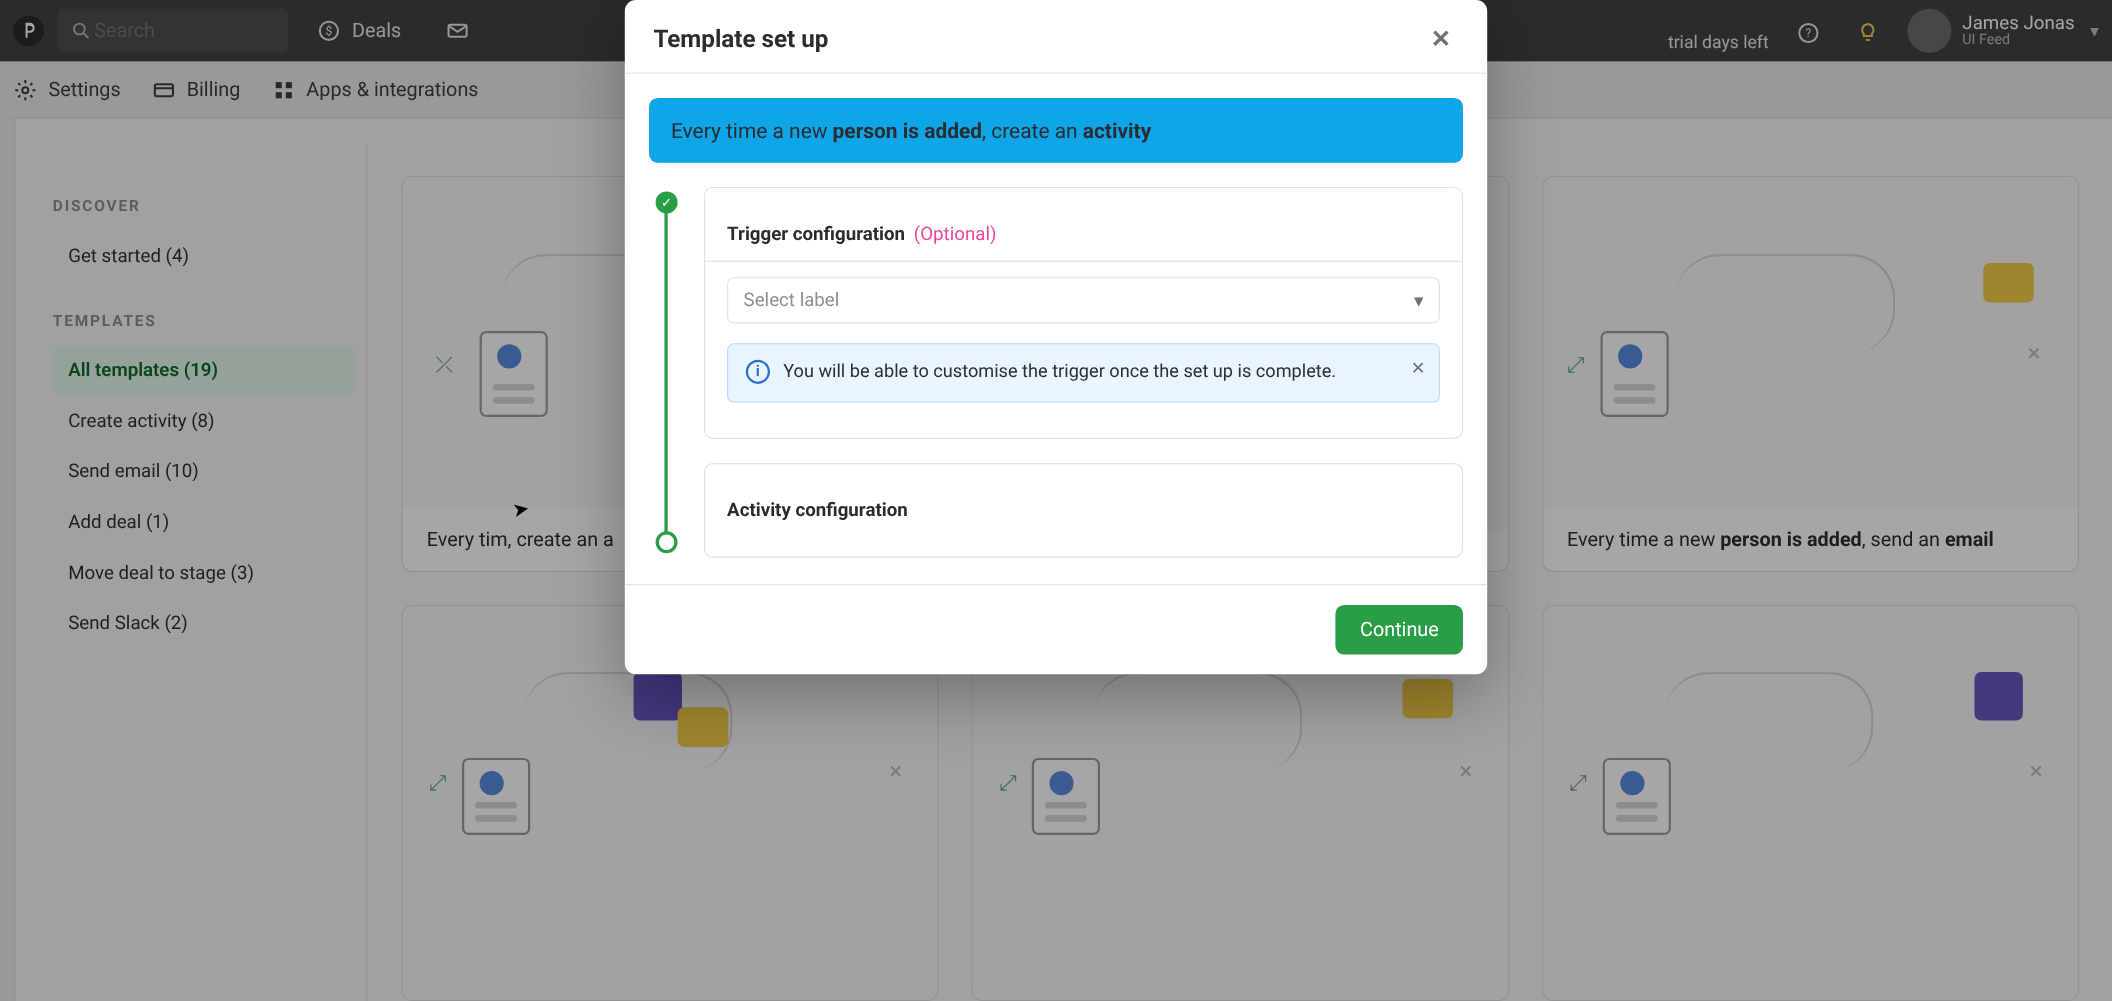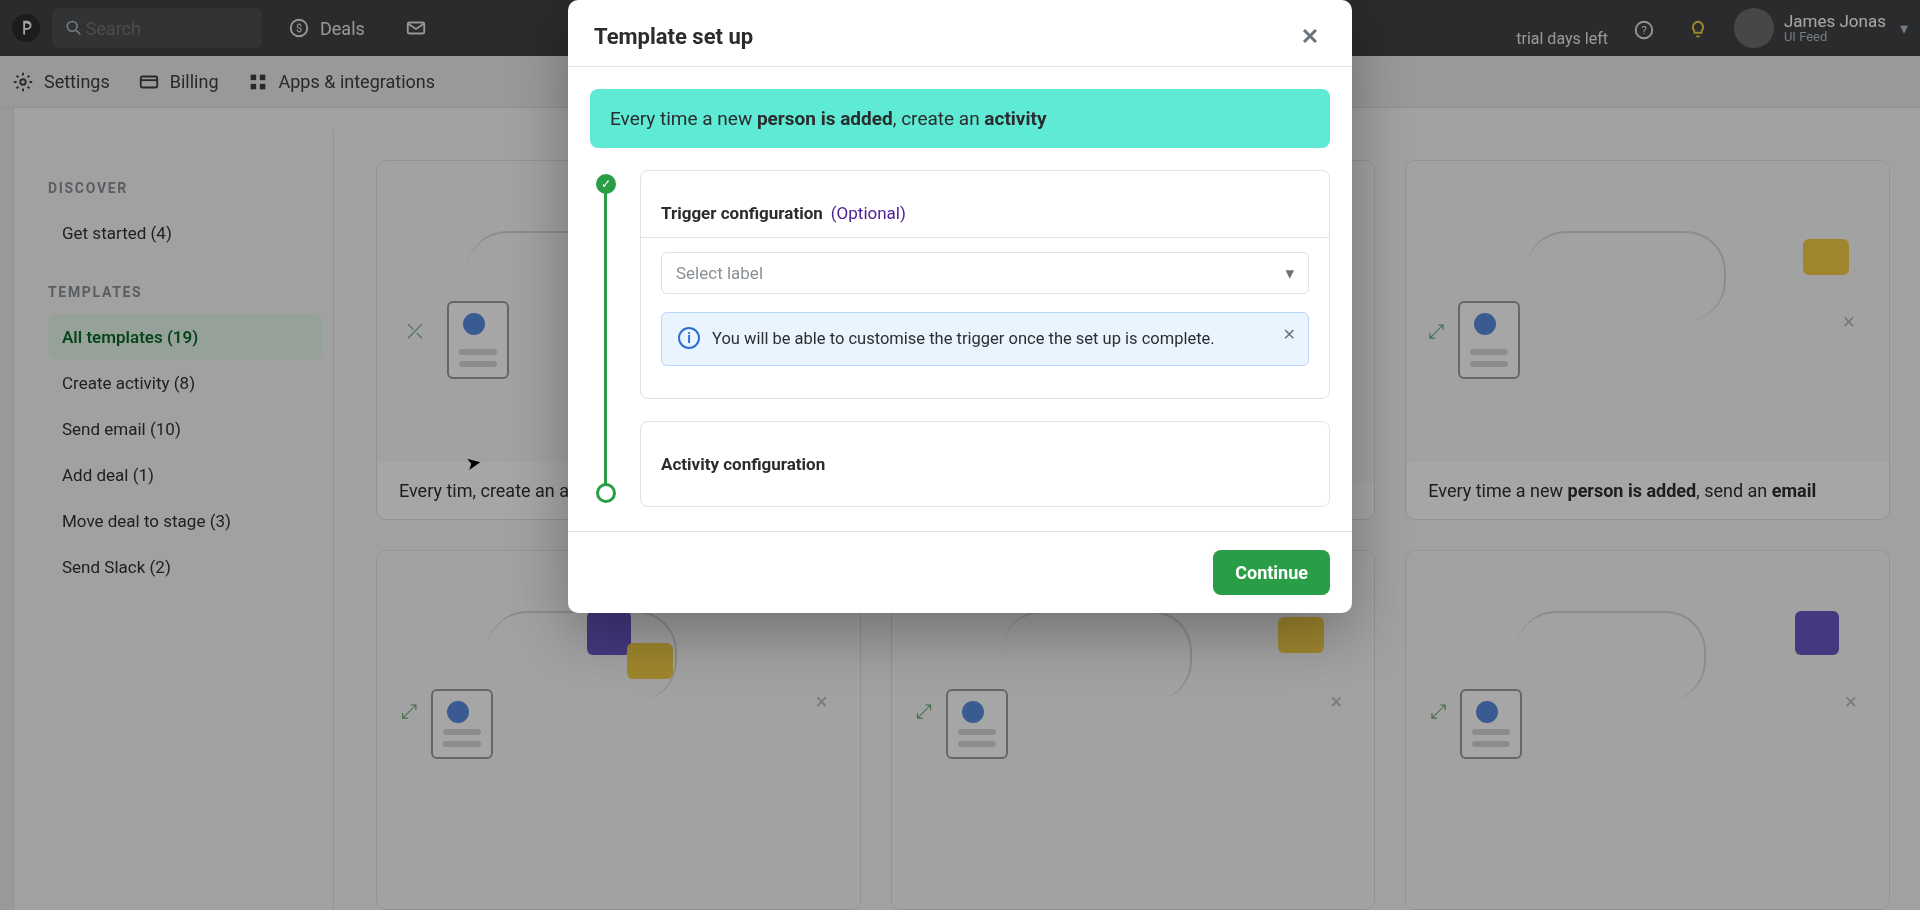--- a/index.html
+++ b/index.html
@@ -37,63 +37,63 @@
   .ufeed{font-size:13px;color:#b9bdc0}
   .chev{color:#b9bdc0;margin-left:4px}
   
   .secbar{height:52px;background:var(--topbar2);display:flex;align-items:center;padding:0 12px;gap:28px;border-bottom:1px solid var(--border)}
   .secitem{display:flex;align-items:center;gap:10px;color:#3b3e41;font-size:18px}
   
   .content{position:absolute;top:108px;left:0;right:0;bottom:0;display:flex}
   .leftrail{width:14px;background:#ececec;border-right:1px solid var(--border)}
   .panel{flex:1;display:flex;flex-direction:column}
   .tabs{height:22px}
-  .body{flex:1;display:flex;gap:12px}
+  .body{flex:1;display:flex;gap:1px}
   .sidebar{width:320px;border-right:1px solid var(--border);padding:22px 10px 0 34px}
   .sbhead{font-size:14px;letter-spacing:.12em;color:#8a9095;font-weight:700;margin:28px 0 14px}
   .sbitem{display:flex;align-items:center;height:46px;border-radius:8px;padding:0 14px;font-size:17px;color:#2f3336;cursor:pointer}
   .sbitem.sel{background:var(--green-sel);color:#0c6a2a;font-weight:600}
   .cards{flex:1;padding:30px 30px 0 30px;position:relative;overflow:hidden}
   .cardgrid{display:grid;grid-template-columns:repeat(3,minmax(0,1fr));gap:30px}
   .card{background:#fff;border:1px solid var(--border);border-radius:10px;height:360px;display:flex;flex-direction:column;overflow:hidden;position:relative}
   .card .illus{flex:1;background:#f8f9f8;position:relative}
   .card .desc{padding:18px 22px;font-size:18px;color:#2c2f31}
   .bold{font-weight:700}
   .savepill{position:absolute;top:22px;right:22px;background:var(--chip);color:#4e5558;font-weight:700;letter-spacing:.06em;border-radius:18px;padding:6px 16px;font-size:15px}
   
   .overlay{position:absolute;inset:0;background:var(--shadow);display:flex;align-items:flex-start;justify-content:center;padding-top:0;z-index:50}
   .modal{width:784px;background:#fff;border-radius:10px;margin-top:0;display:flex;flex-direction:column;box-shadow:0 20px 60px rgba(0,0,0,.3)}
   .mhead{display:flex;align-items:center;justify-content:space-between;padding:20px 26px 14px;font-size:22px;font-weight:700}
   .mclose{width:32px;height:32px;display:flex;align-items:center;justify-content:center;color:#6c7378;cursor:pointer;font-size:22px}
   .mdiv{height:1px;background:var(--border);margin:0}
   .mbody{padding:22px 22px 24px}
-  .sentence{background:#5eead4;border-radius:8px;padding:18px 20px;font-size:19px}
+  .sentence{background:#0ea5e9;border-radius:8px;padding:18px 20px;font-size:19px}
   .wizard{display:flex;gap:20px;margin-top:22px}
   .rail{width:30px;position:relative}
   .railline{position:absolute;left:14px;top:14px;bottom:14px;width:3px;background:var(--green)}
   .dot{position:absolute;left:6px;width:20px;height:20px;border-radius:50%;background:#fff;border:3px solid var(--green)}
   .dot.filled{background:var(--green)}
   .dot.top{top:4px}
   .dot.bot{bottom:4px}
   .dot .chk{position:absolute;inset:0;display:flex;align-items:center;justify-content:center;color:#fff;font-size:12px;line-height:1}
   .steps{flex:1;display:flex;flex-direction:column;gap:22px}
   .stepcard{border:1px solid var(--border);border-radius:8px;padding:32px 20px}
   .steptitle{display:flex;gap:8px;align-items:baseline;font-size:17px}
   .steptitle .t{font-weight:700}
-  .steptitle .opt{color:#4c1d95}
+  .steptitle .opt{color:#ec4899}
   .stline{height:1px;background:var(--border);margin:14px -20px}
   .steplabel{font-size:17px;margin:10px 0}
   .select{border:1px solid var(--border);border-radius:6px;height:42px;display:flex;align-items:center;justify-content:space-between;padding:0 14px;color:#8a9095;font-size:17px;cursor:pointer}
   .select .car{color:#6c7378}
   .infobox{margin-top:18px;border:1px solid var(--blue-border);background:var(--blue-info);border-radius:6px;padding:14px 16px;display:flex;gap:12px;align-items:flex-start;position:relative}
   .infoicon{width:22px;height:22px;border-radius:50%;border:2px solid #2c6fd1;color:#2c6fd1;display:flex;align-items:center;justify-content:center;font-weight:700;font-size:14px;flex:0 0 auto}
   .infotext{font-size:16.5px;color:#2c2f31;line-height:1.45;padding-right:24px}
   .infoclose{position:absolute;right:12px;top:12px;color:#6c7378;cursor:pointer}
   .mfoot{display:flex;justify-content:flex-end;padding:18px 22px;border-top:1px solid var(--border)}
-  .btn-continue{background:var(--green);color:#fff;border:none;border-radius:8px;padding:12px 22px;font-size:18px;font-weight:700;cursor:pointer}
+  .btn-continue{background:var(--green);color:#fff;border:none;border-radius:8px;padding:12px 22px;font-size:18px;font-weight:400;cursor:pointer}
   
   .ill{position:absolute;inset:0}
   .path{position:absolute;border:2px solid #d6d9d7;border-radius:40px}
   .gicon{position:absolute;width:20px;height:20px;display:flex;align-items:center;justify-content:center;color:#65a774;font-size:20px}
   .xicon{position:absolute;width:20px;height:20px;display:flex;align-items:center;justify-content:center;color:#b9bdb9;font-size:22px}
   .sq{position:absolute;border-radius:6px}
   .sq.y{background:var(--yellow)}
   .sq.p{background:var(--purple)}
   .pcard{position:absolute;width:62px;height:78px;border:2px solid #9aa09c;border-radius:6px;background:#fff}
   .pcard::before{content:"";position:absolute;left:14px;top:10px;width:22px;height:22px;border-radius:50%;background:#5a8de0}

